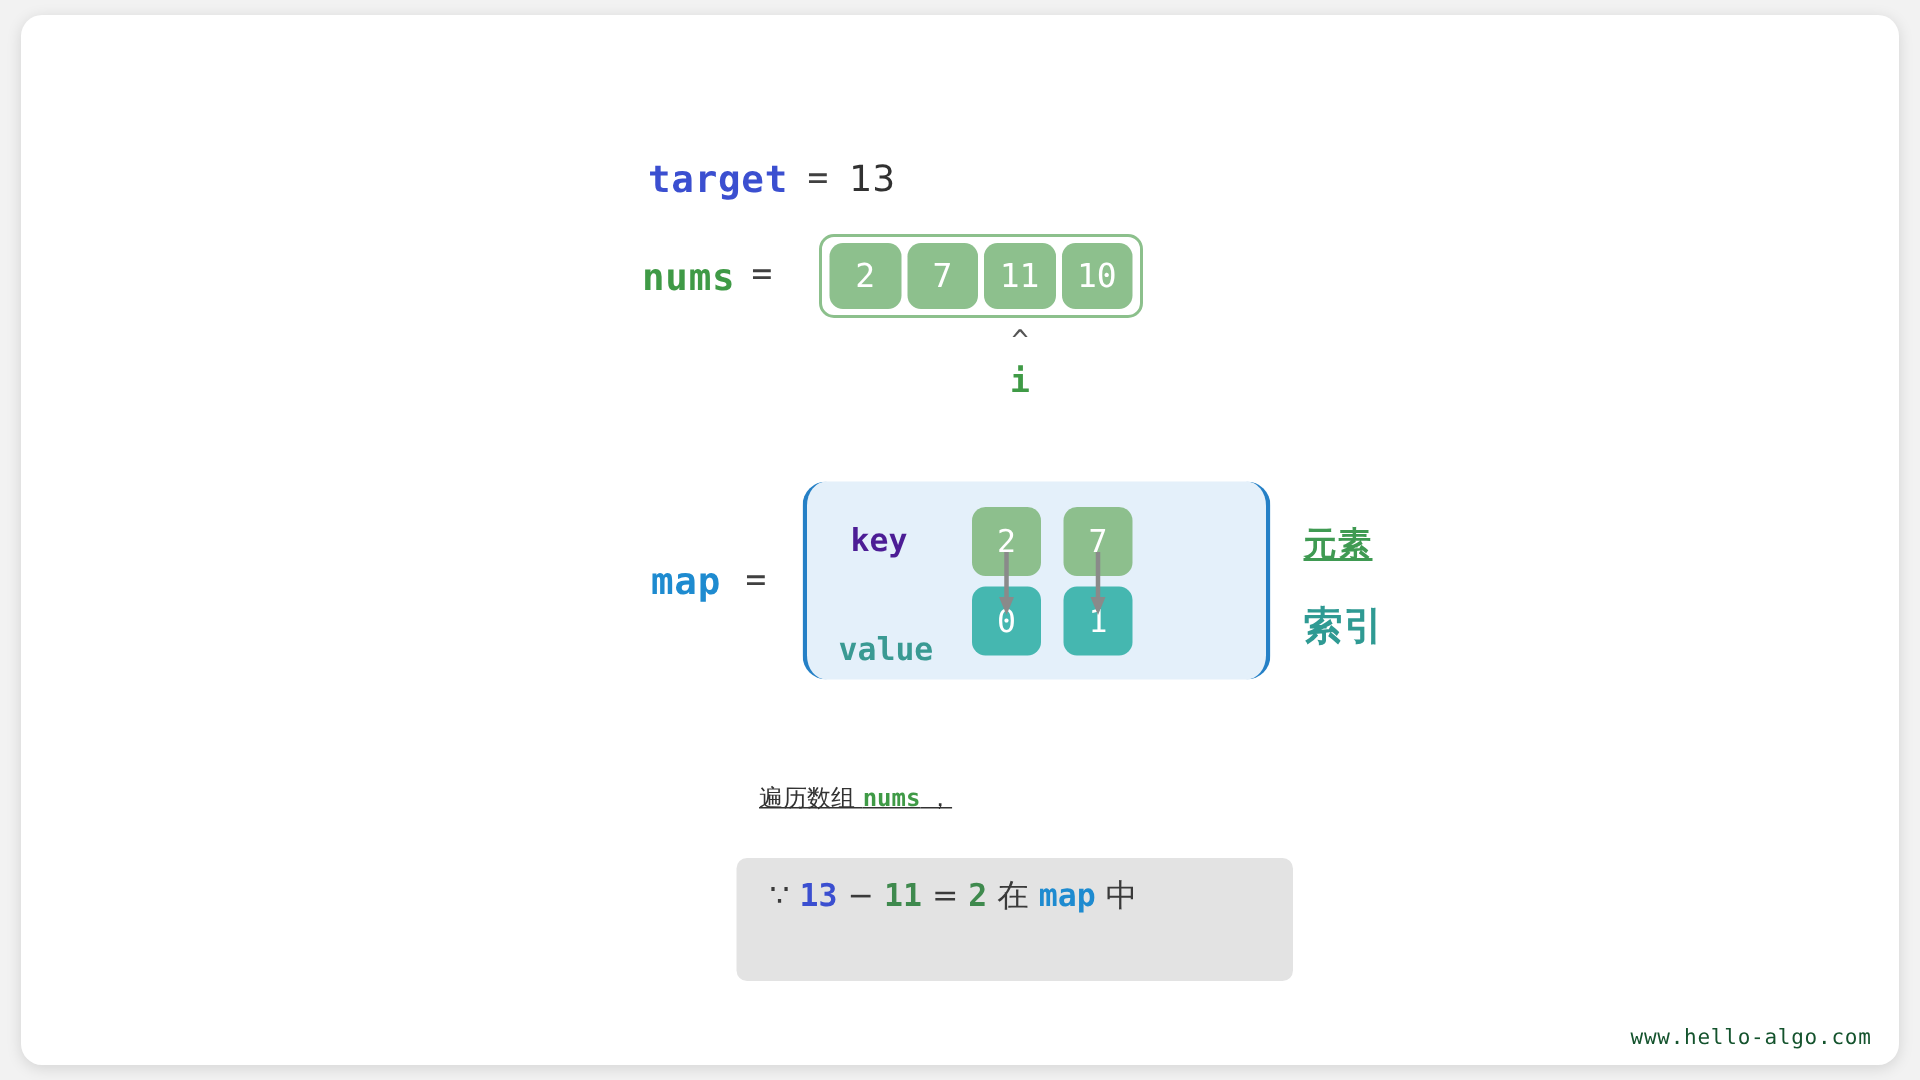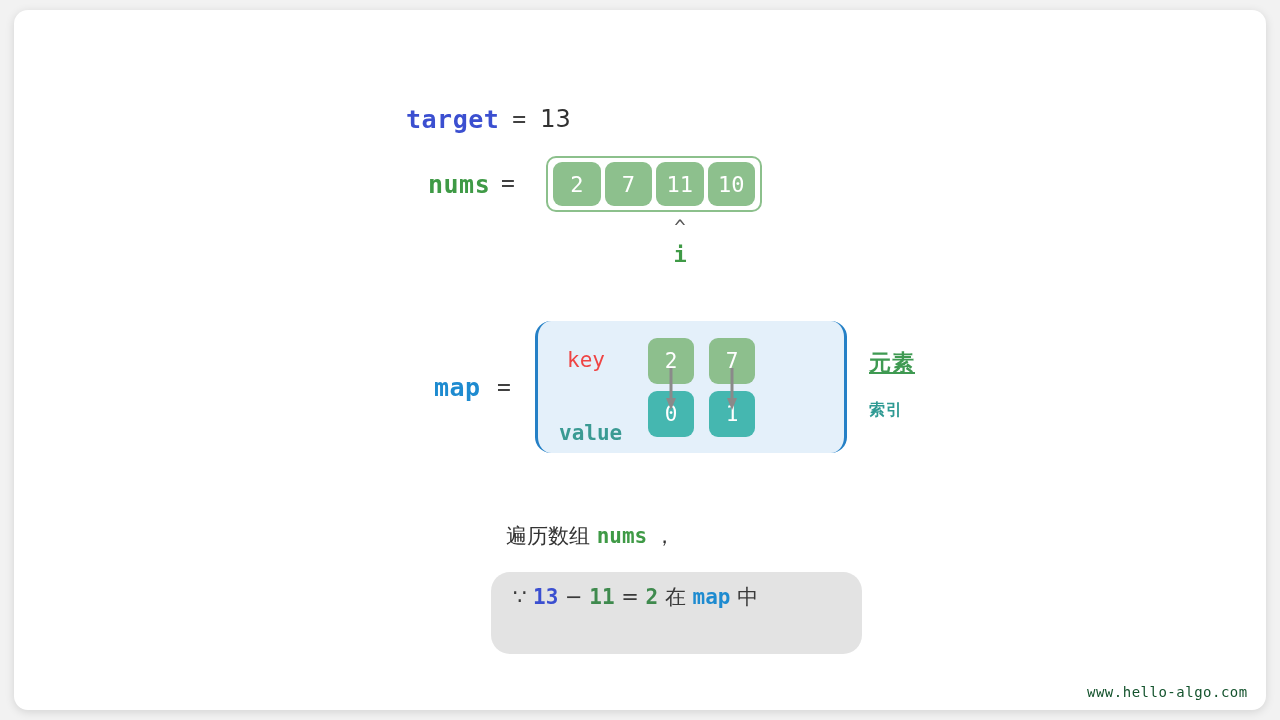--- a/index.html
+++ b/index.html
@@ -24,21 +24,21 @@
   }
 
   .mono {
     font-family: "DejaVu Sans Mono", monospace;
     font-weight: bold;
   }
 
   
   #target-row {
     position: absolute;
-    left: 392px;
+    left: 418px;
     top: 92px;
     height: 34px;
     display: flex;
     align-items: center;
     white-space: pre;
   }
   #target-label {
     font-family: "DejaVu Sans Mono", monospace;
     font-weight: bold;
     font-size: 25px;
@@ -162,23 +162,23 @@
     border-left: 3px solid #2580c6;
     border-right: 3px solid #2580c6;
     box-sizing: border-box;
   }
 
   #key-label {
     position: absolute;
     left: 553px;
     top: 338px;
     font-family: "DejaVu Sans Mono", monospace;
-    font-weight: normal;
+    font-weight: bold;
     font-size: 21px;
-    color: #ef4444;
+    color: #4c1d95;
     text-align: center;
   }
   #value-label {
     position: absolute;
     left: 545px;
     top: 391px;
     font-family: "DejaVu Sans Mono", monospace;
     font-weight: bold;
     font-size: 21px;
     color: #3a9a93;
@@ -216,49 +216,50 @@
     color: #3f9a52;
     letter-spacing: 1px;
     text-decoration: underline;
   }
   #tag-index {
     position: absolute;
     left: 855px;
     top: 390px;
     font-family: Liberation Serif, serif;
     font-weight: bold;
-    font-size: 16px;
+    font-size: 26px;
     color: #2f9a93;
     letter-spacing: 1px;
   }
 
   
   #caption-line {
     position: absolute;
     left: 492px;
     top: 512px;
     font-family: "DejaVu Sans", sans-serif;
-    font-size: 21px;
+    font-size: 16px;
     color: #333333;
     white-space: pre;
+    text-decoration: underline;
   }
   #caption-line .code {
     font-family: "DejaVu Sans Mono", monospace;
     font-weight: bold;
     color: #3f9a46;
   }
 
   #note-box {
     position: absolute;
     left: 477px;
     top: 562px;
     width: 371px;
     height: 82px;
     background: #e3e3e3;
-    border-radius: 19px;
+    border-radius: 7px;
     box-sizing: border-box;
     padding: 9px 22px 0 22px;
   }
   .note-row {
     font-family: "DejaVu Sans", sans-serif;
     font-size: 21px;
     color: #333333;
     white-space: pre;
     line-height: 33px;
   }

